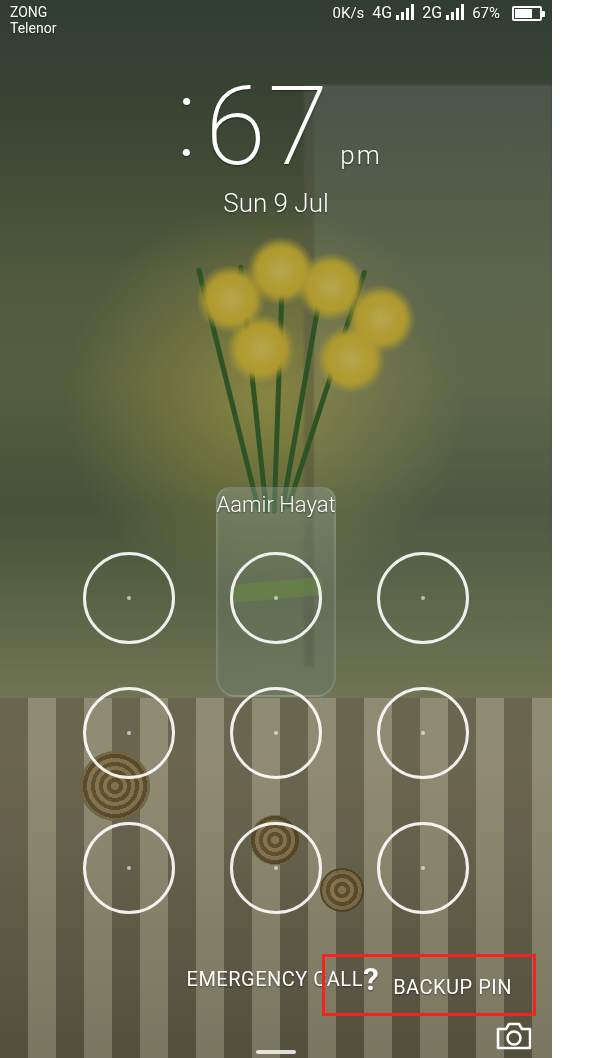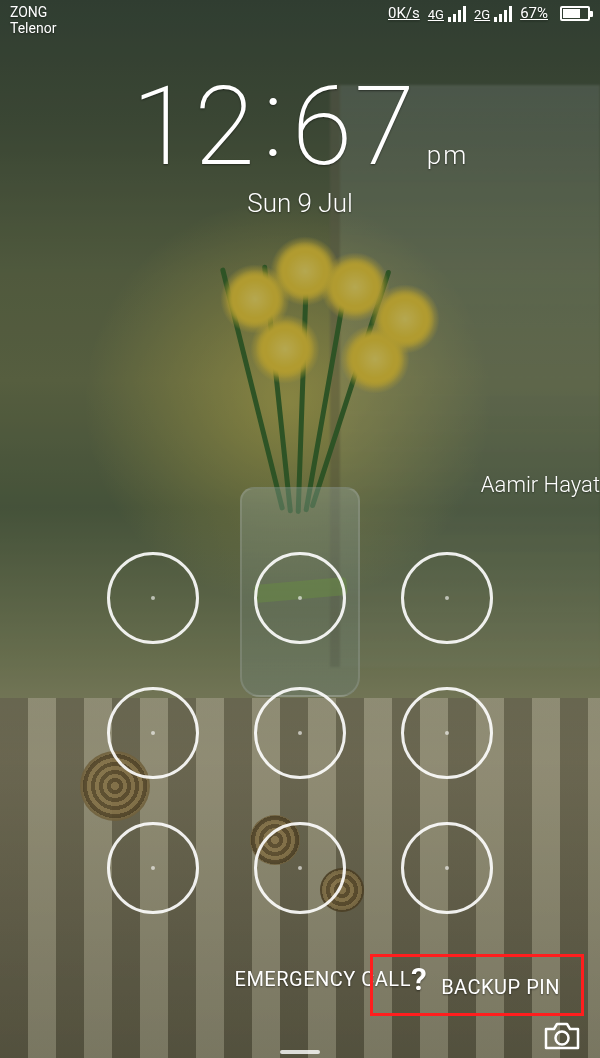--- a/index.html
+++ b/index.html
@@ -1,19 +1,19 @@
 <!DOCTYPE html>
 <html><head>
 <meta charset="utf-8">
 <style>
   * { box-sizing: border-box; margin: 0; padding: 0; }
   html, body { width: 600px; height: 1058px; overflow: hidden; font-family: -apple-system, "Segoe UI", Roboto, sans-serif; }
   .screen {
     position: relative;
-    width: 600px;
+    width: 552px;
     height: 1058px;
     color: #fff;
     text-shadow: 0 1px 2px rgba(0,0,0,0.45);
     background:
       radial-gradient(circle at 48% 38%, rgba(242,220,90,0.55) 0%, rgba(242,220,90,0) 28%),
       linear-gradient(180deg, #3f4d3f 0%, #4e5a43 12%, #6b7450 26%, #737a52 36%, #5c6a4b 48%, #8a8f66 62%, #b0a981 72%, #9e9976 82%, #7a7a62 100%);
   }
   
   .wp { position:absolute; inset:0; pointer-events:none; }
   .window-frame {
@@ -69,40 +69,40 @@
   .wicker.w3{ left:320px; top:82%; width:44px; height:44px; }
   .dim { position:absolute; inset:0; background: rgba(10,20,15,0.28); }
 
   
   .statusbar {
     position:absolute; top:0; left:0; right:0; height:40px;
     display:flex; align-items:flex-start; justify-content:space-between;
     padding: 4px 10px 0 10px; font-size:15px; font-weight:400;
   }
   .sb-left { display:flex; flex-direction:column; line-height:16px; font-size:14px; }
-  .sb-right { display:flex; align-items:flex-end; gap:8px;text-decoration:underline; }
+  .sb-right { display:flex; align-items:flex-start; gap:8px; }
   .net { display:flex; align-items:center; gap:3px; }
-  .net .label { font-size:13px; line-height:11px; margin-right:1px; }
+  .net .label { font-size:16px; line-height:11px; margin-right:1px; }
   .bars { display:flex; align-items:flex-end; gap:2px; height:16px; }
   .bars span { width:3px; background:#fff; display:block; }
   .bars span:nth-child(1){height:5px;} .bars span:nth-child(2){height:8px;}
   .bars span:nth-child(3){height:12px;} .bars span:nth-child(4){height:16px;}
   .batt { display:flex; align-items:center; gap:12px; }
   .batt-icon { width:30px; height:15px; border:2px solid #fff; border-radius:2px; position:relative; }
   .batt-icon::after{ content:""; position:absolute; right:-5px; top:3px; width:3px; height:6px; background:#fff; border-radius:0 1px 1px 0;}
   .batt-fill{ position:absolute; left:1px; top:1px; bottom:1px; width:67%; background:#fff; }
 
   
   .clock-wrap { position:absolute; top:72px; left:0; right:0; text-align:center; }
   .clock { font-size:110px; font-weight:200; letter-spacing:2px; line-height:1; display:inline-flex; align-items:baseline; justify-content:center; }
   .clock .colon { padding:0 6px; transform: translateY(-8px); }
   .ampm { font-size:26px; font-weight:300; margin-left:10px; }
   .date { margin-top:6px; font-size:26px; font-weight:300; }
 
-  .owner { position:absolute; top:472px; left:0; right:0; text-align:right; font-size:22px; font-weight:300; }
+  .owner { position:absolute; top:492px; left:0; right:0; text-align:center; font-size:22px; font-weight:300; }
 
   
   .pattern { position:absolute; top:530px; left:0; right:0; display:grid; grid-template-columns: repeat(3,1fr); grid-template-rows: repeat(3,1fr); width:440px; height:405px; margin:0 auto; place-items:center; }
   .dot {
     width:92px; height:92px; border:3px solid rgba(255,255,255,0.9); border-radius:50%;
     position:relative;
   }
   .dot::after{ content:""; position:absolute; left:50%; top:50%; width:4px; height:4px; background:rgba(255,255,255,0.6); border-radius:50%; transform:translate(-50%,-50%); }
 
   
@@ -194,21 +194,20 @@
         <span>67%</span>
         <span class="batt-icon">
             <span class="batt-fill"></span>
           </span>
       </span>
     </div>
   </div>
 
   <div class="clock-wrap">
     <div class="clock">
-      <span>12</span>
       <span class="colon">:</span>
       <span>67</span>
       <span class="ampm">pm</span>
     </div>
     <div class="date">Sun 9 Jul</div>
   </div>
 
   <div class="owner">Aamir Hayat</div>
 
   <div class="pattern">

